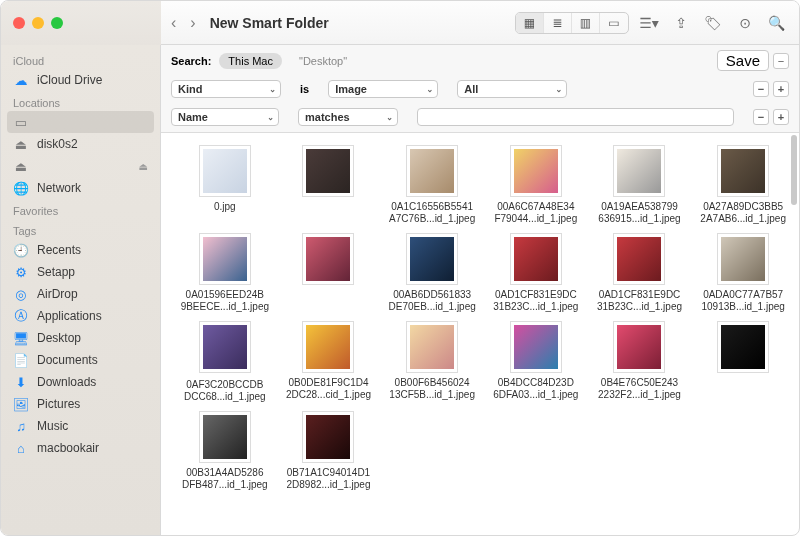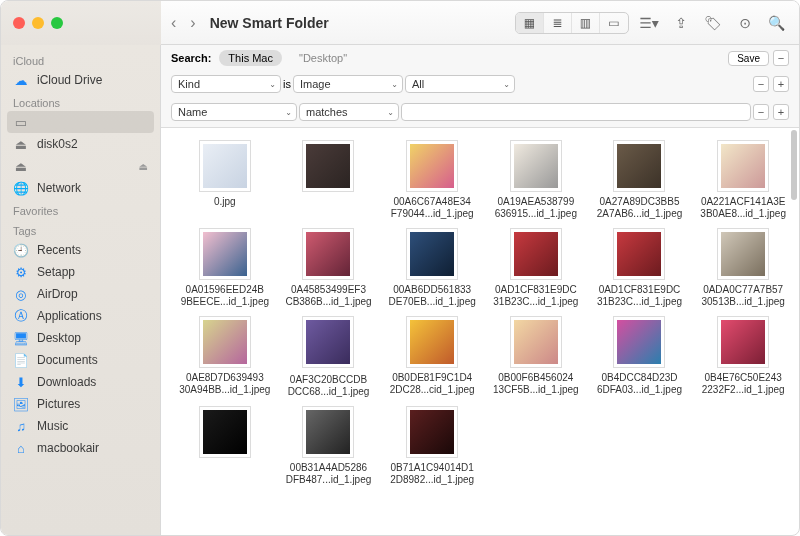--- a/index.html
+++ b/index.html
@@ -25,23 +25,23 @@
   .sitem.selected { background:rgba(0,0,0,0.09); border-radius:4px; margin:0 6px; padding:3px 6px;}
   .sicon { width:16px; height:16px; display:flex; align-items:center; justify-content:center; font-size:13px;}
   .blue{color:#1e88f7;} .gray{color:#7d7d7d;}
   .main { flex:1; display:flex; flex-direction:column; min-width:0; }
   .searchbar { border-bottom:1px solid #dcdcdc; background:#f7f7f7;}
   .srow1 { display:flex; align-items:center; padding:5px 10px; gap:8px; font-size:11px;}
   .scope { padding:2px 9px; border-radius:10px; }
   .scope.active{ background:#dcdcdc; }
   .scope.inactive{ color:#888; }
   .save-area{margin-left:auto; display:flex; gap:4px; align-items:center;}
-  .savebtn{ font-size:10px; border:1px solid #c9c9c9; background:#fff; border-radius:4px; padding:1px 8px;}
+  .savebtn{ font-size:15px; border:1px solid #c9c9c9; background:#fff; border-radius:4px; padding:1px 8px;}
   .circlebtn{ width:16px; height:16px; border:1px solid #c9c9c9; border-radius:3px; background:#fff; font-size:11px; display:flex; align-items:center; justify-content:center; color:#555;}
-  .srow2, .srow3 { display:flex; align-items:center; padding:4px 10px 6px; gap:2px; font-size:11px;}
+  .srow2, .srow3 { display:flex; align-items:center; padding:4px 10px 6px; gap:19px; font-size:11px;font-weight:bold;}
   .sel { border:1px solid #c9c9c9; background:#fff; border-radius:4px; height:18px; display:flex; align-items:center; justify-content:space-between; padding:0 4px 0 6px; color:#333;}
   .sel .arr{ font-size:8px; color:#666; margin-left:6px;}
   .content { flex:1; overflow:auto; padding:12px 6px 12px 14px; position:relative;}
   .grid { display:grid; grid-template-columns: repeat(6, 1fr); gap:8px 4px; }
   .item { display:flex; flex-direction:column; align-items:center; }
   .thumb { width:52px; height:52px; border:1px solid #dcdcdc; padding:3px; background:#fff; display:flex; align-items:center; justify-content:center;}
   .thumb-inner{ width:100%; height:100%; }
   .fname { font-size:10px; line-height:12px; color:#333; text-align:center; margin-top:4px; max-width:92px; word-break:break-all;}
   .eject{ margin-left:auto; color:#9a9a9a; font-size:10px;}
   .scrollbar{ position:absolute; right:2px; top:2px; width:6px; height:70px; background:#c9c9c9; border-radius:3px;}
@@ -168,21 +168,21 @@
           <div class="sel" style="width:110px;">
               <span>All</span>
               <span class="arr">⌄</span>
             </div>
           <div class="save-area">
             <div class="circlebtn">−</div>
             <div class="circlebtn">+</div>
           </div>
         </div>
         <div class="srow3">
-          <div class="sel" style="width:126px;">
+          <div class="sel" style="width:108px;">
               <span>Name</span>
               <span class="arr">⌄</span>
             </div>
           <div class="sel" style="width:100px;">
               <span>matches</span>
               <span class="arr">⌄</span>
             </div>
           <div class="sel" style="flex:1;">
               <span></span>
             </div>
@@ -201,20 +201,27 @@
               </div>
               <div class="fname" style="white-space: pre-line;">0.jpg</div>
             </div>
             <div class="item">
               <div class="thumb">
                 <div class="thumb-inner" style="background: linear-gradient(135deg, rgb(74, 59, 57), rgb(43, 36, 34));"></div>
               </div>
             </div>
             <div class="item">
               <div class="thumb">
+                <div class="thumb-inner" style="background: linear-gradient(135deg, rgb(216, 199, 178), rgb(167, 139, 107));"></div>
+              </div>
+              <div class="fname" style="white-space: pre-line;">0A1C16556B5541
+A7C76B...id_1.jpeg</div>
+            </div>
+            <div class="item">
+              <div class="thumb">
                 <div class="thumb-inner" style="background: linear-gradient(135deg, rgb(240, 210, 103), rgb(214, 94, 141));"></div>
               </div>
               <div class="fname" style="white-space: pre-line;">00A6C67A48E34
 F79044...id_1.jpeg</div>
             </div>
             <div class="item">
               <div class="thumb">
                 <div class="thumb-inner" style="background: linear-gradient(135deg, rgb(239, 233, 223), rgb(153, 153, 153));"></div>
               </div>
               <div class="fname" style="white-space: pre-line;">0A19AEA538799
@@ -222,38 +229,29 @@
             </div>
             <div class="item">
               <div class="thumb">
                 <div class="thumb-inner" style="background: linear-gradient(135deg, rgb(106, 90, 72), rgb(60, 50, 40));"></div>
               </div>
               <div class="fname" style="white-space: pre-line;">0A27A89DC3BB5
 2A7AB6...id_1.jpeg</div>
             </div>
             <div class="item">
               <div class="thumb">
-                <div class="thumb-inner" style="background: linear-gradient(135deg, rgb(242, 230, 200), rgb(204, 153, 153));"></div>
-              </div>
-              <div class="fname" style="white-space: pre-line;">0A221ACF141A3E
-3B0AE8...id_1.jpeg</div>
-            </div>
-            <div class="item">
-              <div class="thumb">
                 <div class="thumb-inner" style="background: linear-gradient(135deg, rgb(242, 191, 207), rgb(58, 98, 143));"></div>
               </div>
               <div class="fname" style="white-space: pre-line;">0A01596EED24B
 9BEECE...id_1.jpeg</div>
             </div>
             <div class="item">
               <div class="thumb">
                 <div class="thumb-inner" style="background: linear-gradient(135deg, rgb(206, 90, 111), rgb(99, 36, 55));"></div>
               </div>
-              <div class="fname" style="white-space: pre-line;">0A45853499EF3
-CB386B...id_1.jpeg</div>
             </div>
             <div class="item">
               <div class="thumb">
                 <div class="thumb-inner" style="background: linear-gradient(135deg, rgb(46, 79, 122), rgb(15, 31, 51));"></div>
               </div>
               <div class="fname" style="white-space: pre-line;">00AB6DD561833
 DE70EB...id_1.jpeg</div>
             </div>
             <div class="item">
               <div class="thumb">
@@ -267,28 +265,21 @@
                 <div class="thumb-inner" style="background: linear-gradient(135deg, rgb(198, 57, 63), rgb(108, 27, 31));"></div>
               </div>
               <div class="fname" style="white-space: pre-line;">0AD1CF831E9DC
 31B23C...id_1.jpeg</div>
             </div>
             <div class="item">
               <div class="thumb">
                 <div class="thumb-inner" style="background: linear-gradient(135deg, rgb(208, 199, 184), rgb(122, 111, 94));"></div>
               </div>
               <div class="fname" style="white-space: pre-line;">0ADA0C77A7B57
-30513B...id_1.jpeg</div>
-            </div>
-            <div class="item">
-              <div class="thumb">
-                <div class="thumb-inner" style="background: linear-gradient(135deg, rgb(215, 212, 142), rgb(181, 102, 157));"></div>
-              </div>
-              <div class="fname" style="white-space: pre-line;">0AE8D7D639493
-30A94BB...id_1.jpeg</div>
+10913B...id_1.jpeg</div>
             </div>
             <div class="item">
               <div class="thumb">
                 <div class="thumb-inner" style="background: linear-gradient(135deg, rgb(110, 90, 160), rgb(58, 44, 92));"></div>
               </div>
               <div class="fname" style="white-space: pre-line; margin-top: 6px;">0AF3C20BCCDB
 DCC68...id_1.jpeg</div>
             </div>
             <div class="item">
               <div class="thumb">

